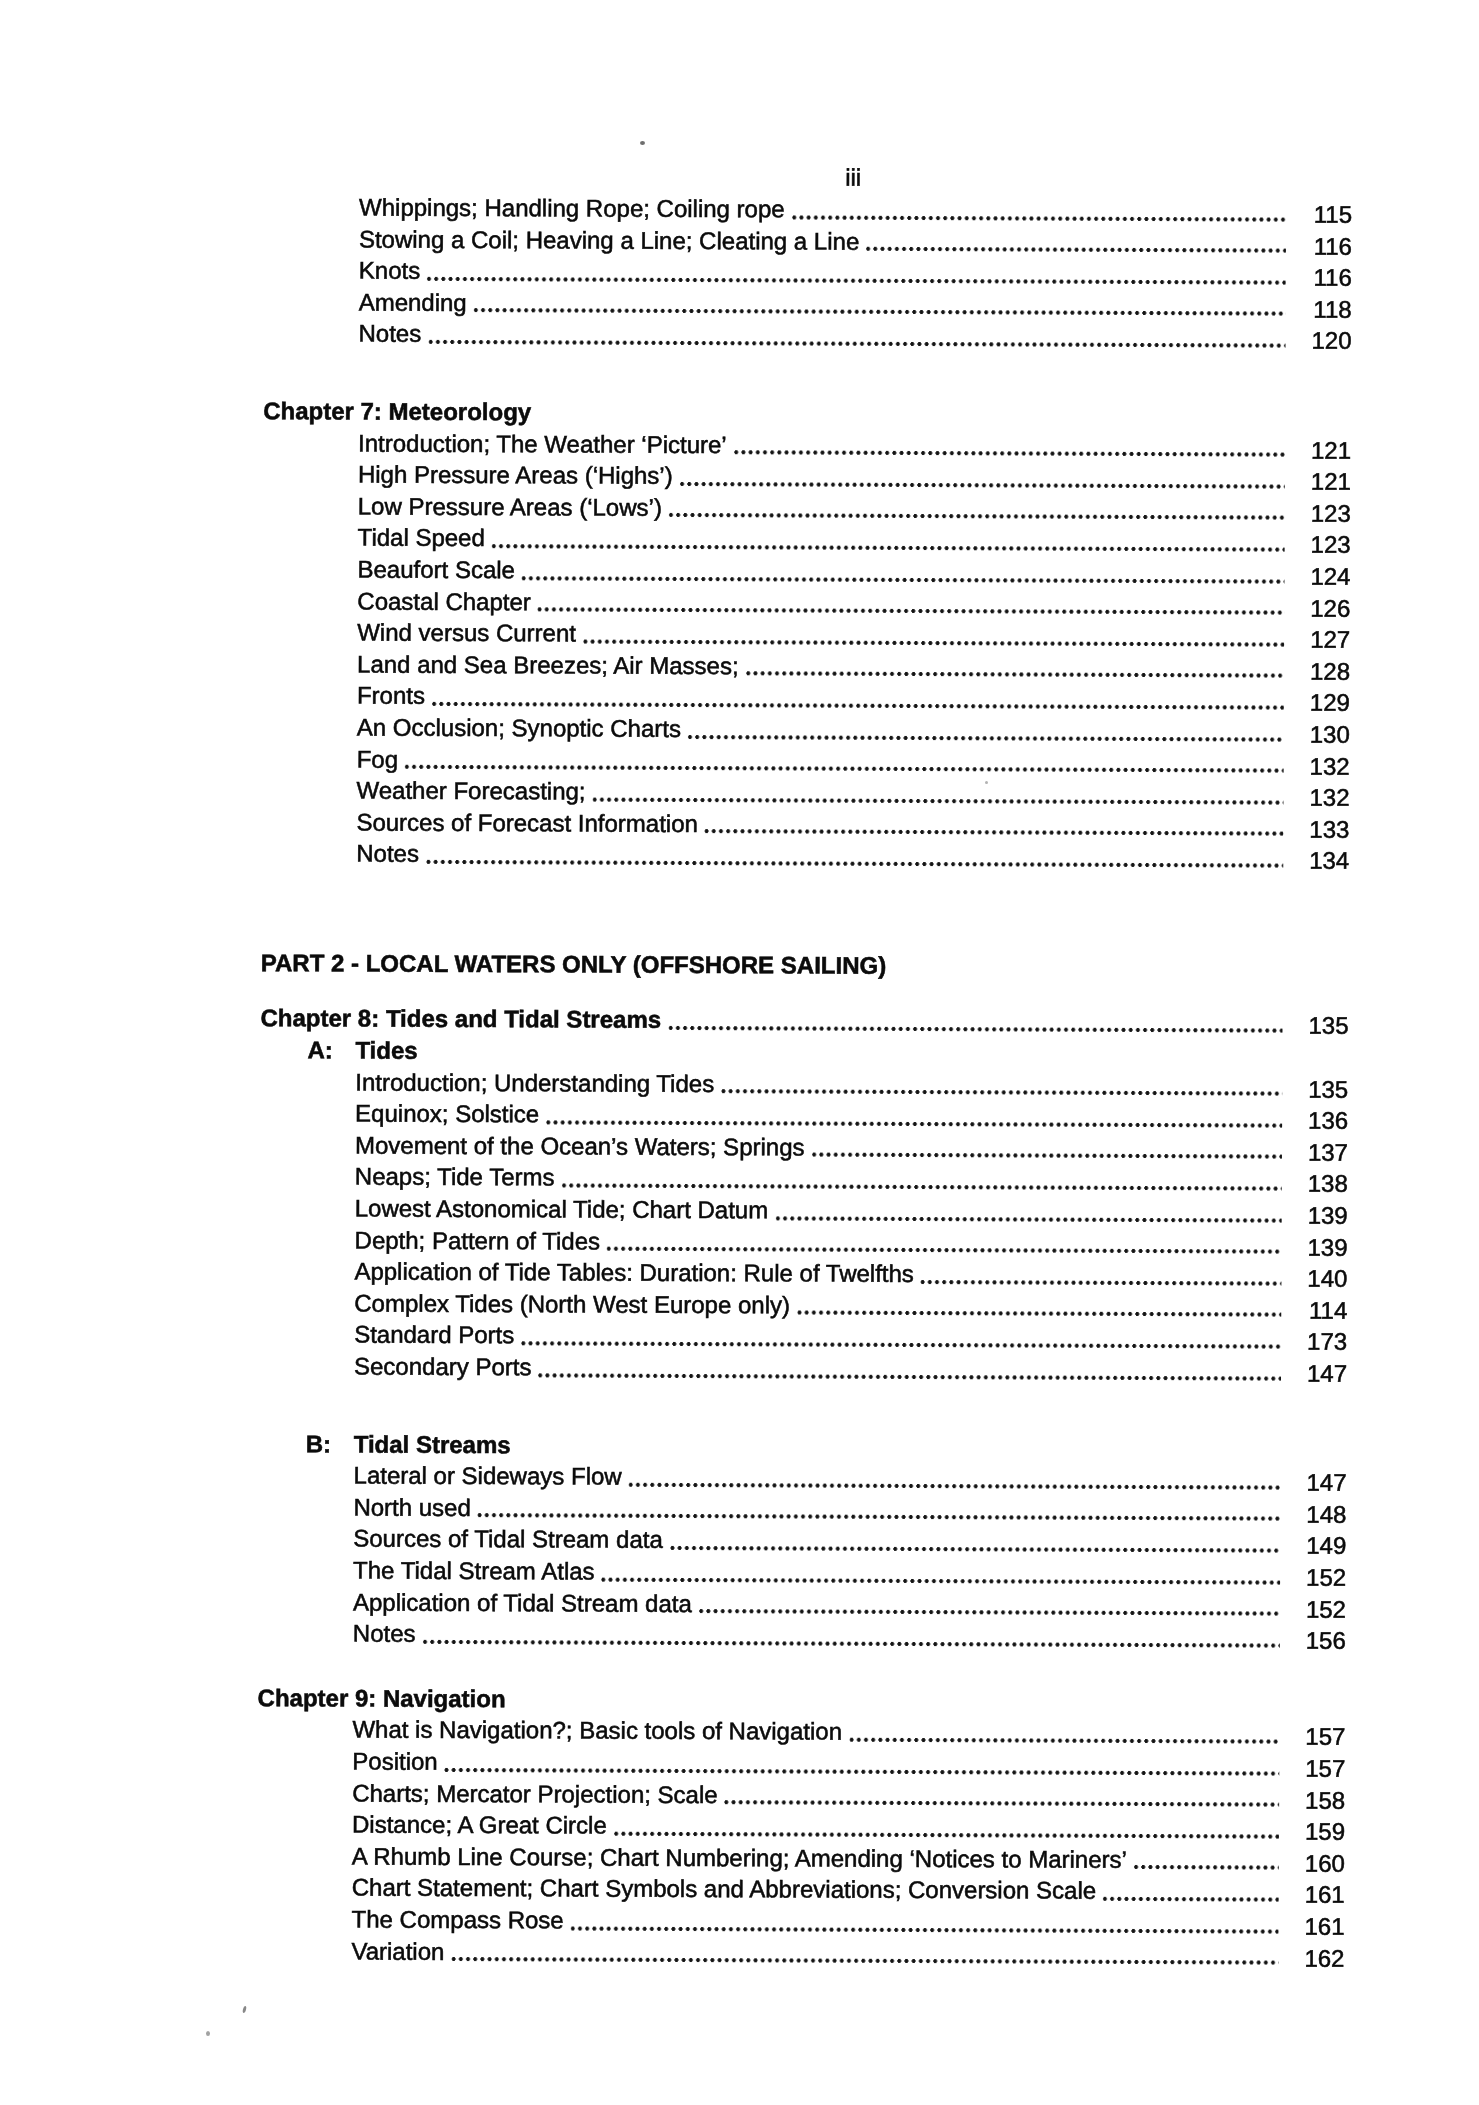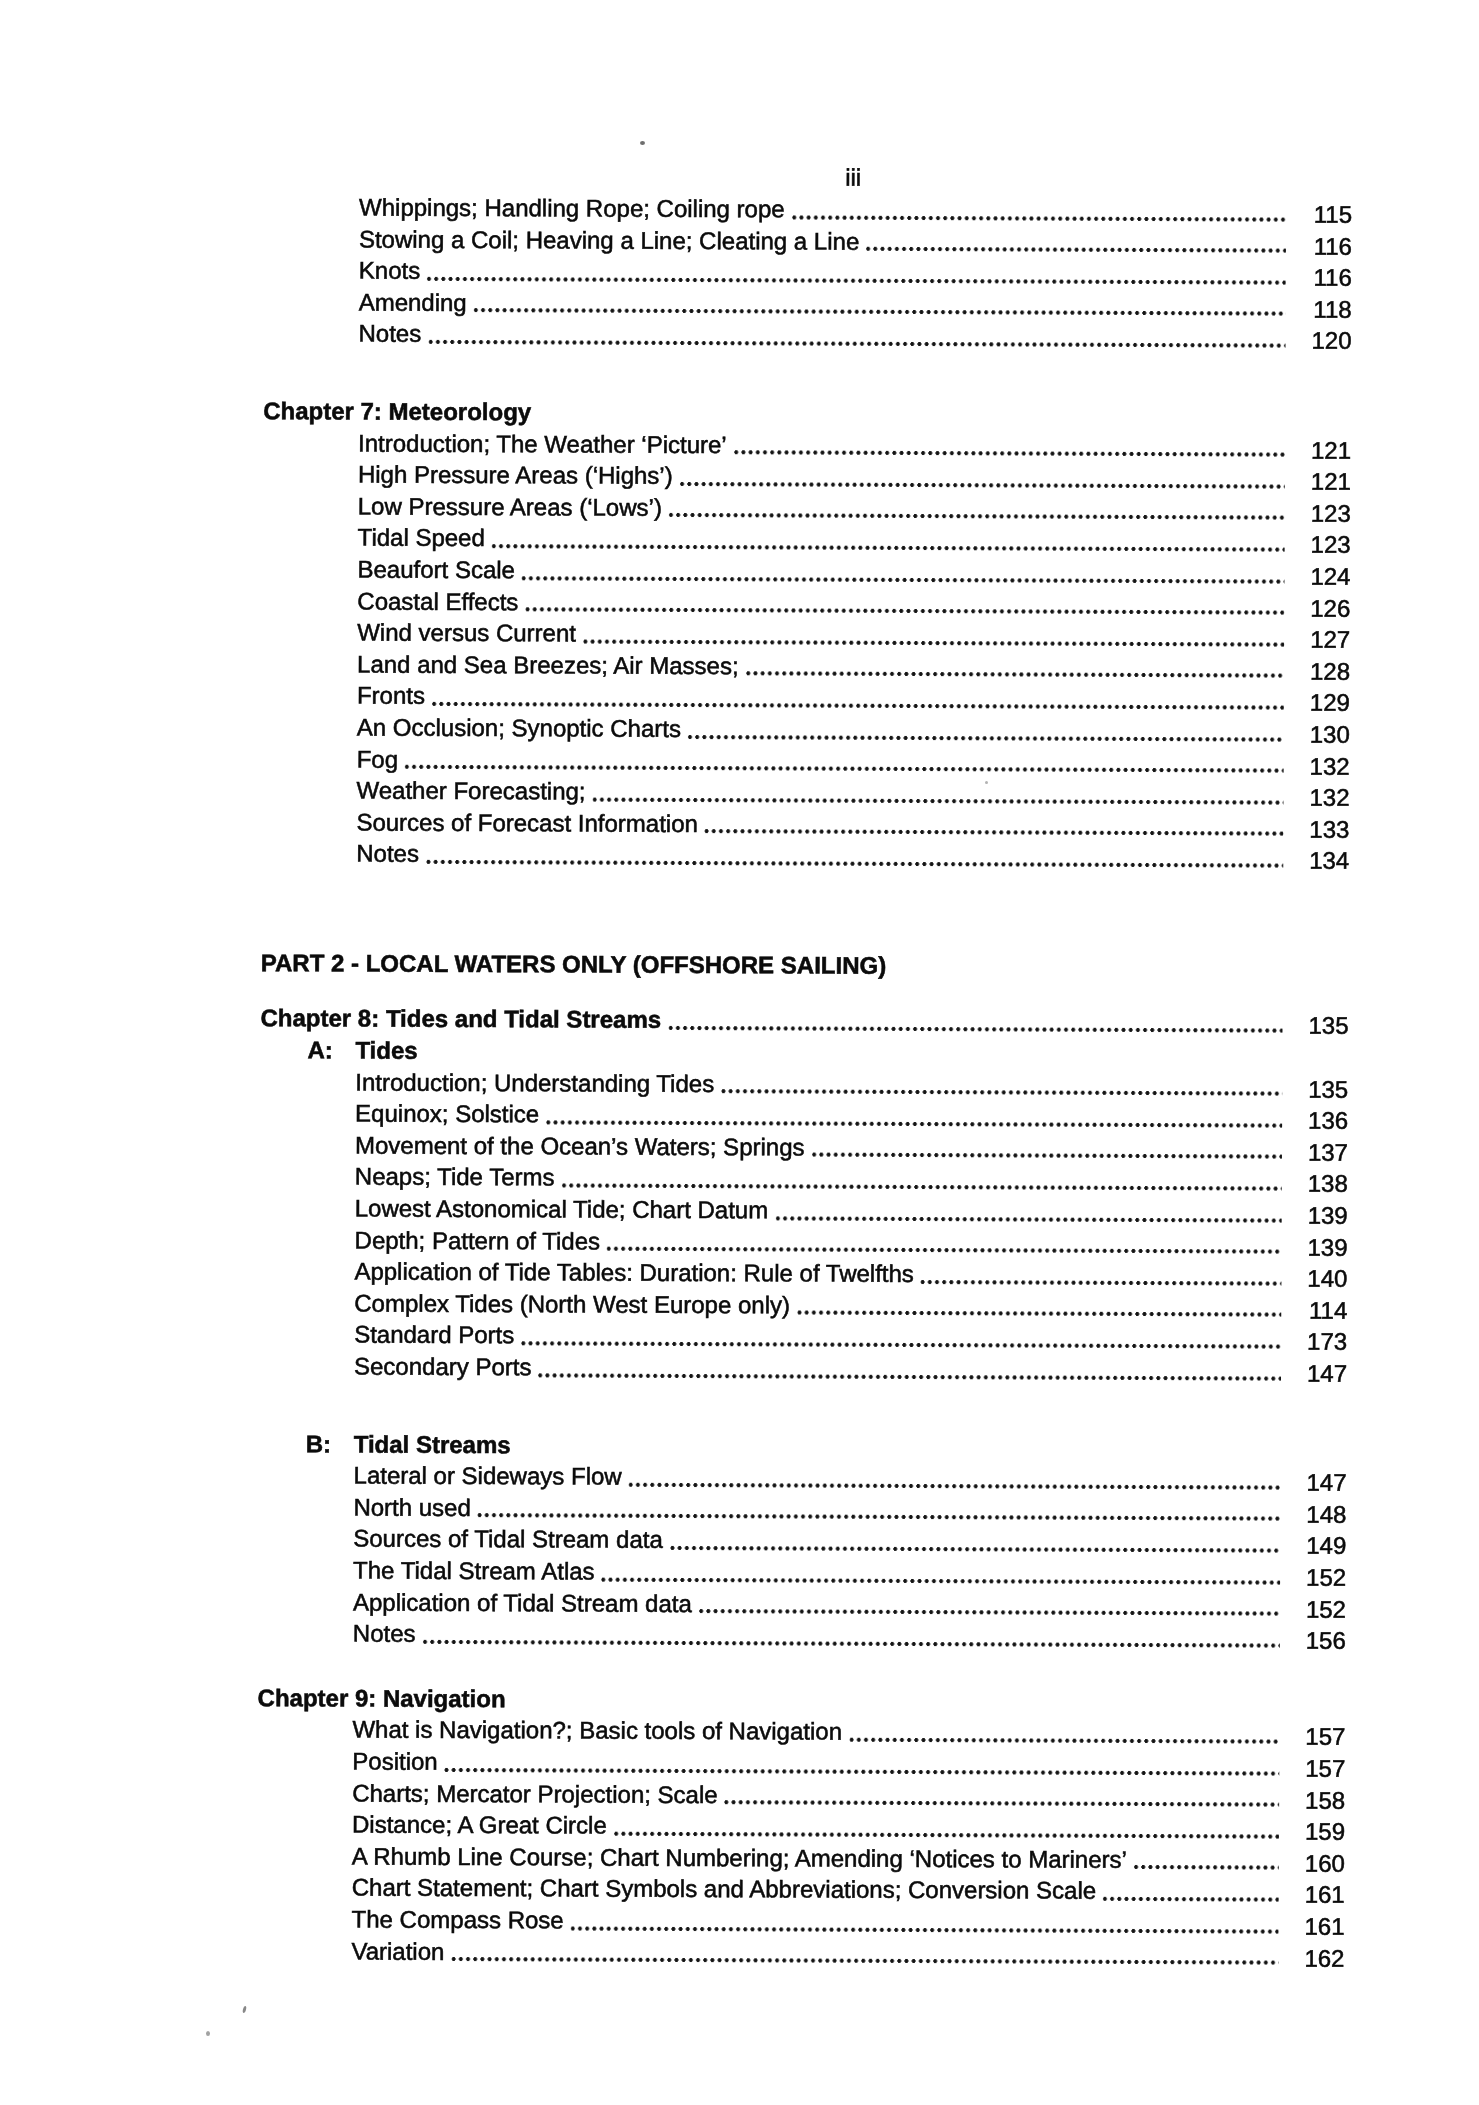--- a/index.html
+++ b/index.html
@@ -95,21 +95,21 @@
       <span class="lbl">Tidal Speed</span>
       <span class="leader"></span>
       <span class="pg">123</span>
     </div>
     <div class="row entry">
       <span class="lbl">Beaufort Scale</span>
       <span class="leader"></span>
       <span class="pg">124</span>
     </div>
     <div class="row entry">
-      <span class="lbl">Coastal Effects</span>
+      <span class="lbl">Coastal Chapter</span>
       <span class="leader"></span>
       <span class="pg">126</span>
     </div>
     <div class="row entry">
       <span class="lbl">Wind versus Current</span>
       <span class="leader"></span>
       <span class="pg">127</span>
     </div>
     <div class="row entry">
       <span class="lbl">Land and Sea Breezes; Air Masses;</span>

